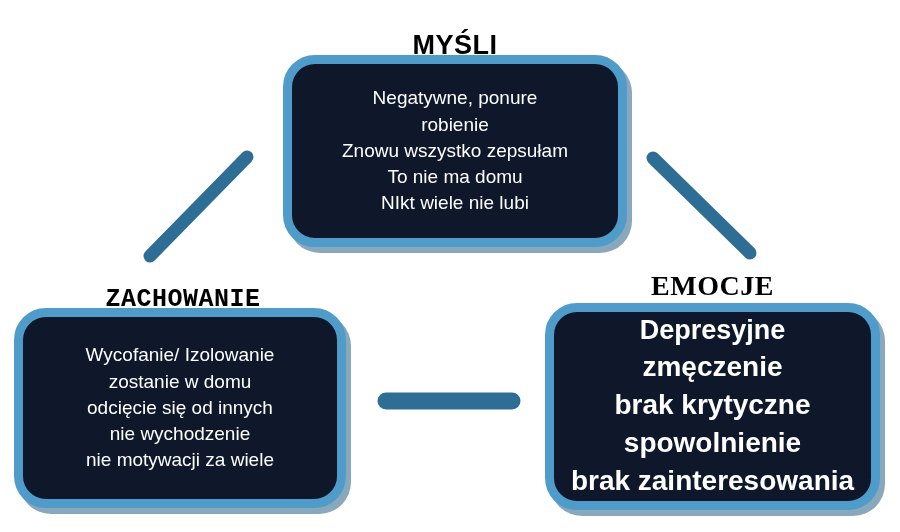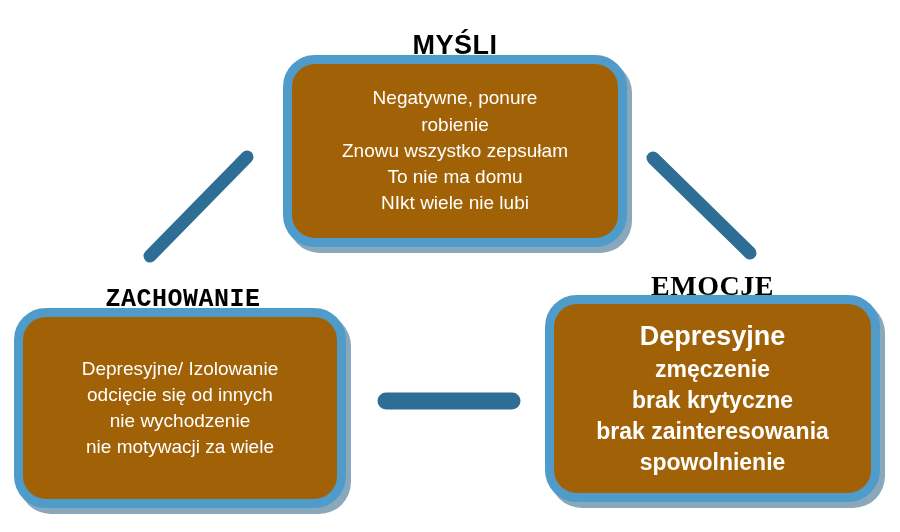--- a/index.html
+++ b/index.html
@@ -30,42 +30,42 @@
     color: #000000;
     letter-spacing: 0.5px;
     margin-top: 20px;
   }
   .label-thoughts  { left: 283px; top: 10px;  width: 344px; font-size: 27px; }
   .label-behavior  { left: 18px;  top: 265px; width: 330px; font-size: 25px; font-family: Liberation Mono, monospace; }
   .label-emotions  { left: 545px; top: 250px; width: 335px; font-size: 28px; font-family: Liberation Serif, serif; }
   .box {
     position: absolute;
     box-sizing: border-box;
-    background: #a16207;
+    background: #0f172a;
     border: 9px solid #4f9ccb;
     border-radius: 32px;
     box-shadow: 5px 6px 0 rgba(40, 96, 131, 0.55);
     display: flex;
     flex-direction: column;
     justify-content: center;
     align-items: center;
     color: #ffffff;
     text-align: center;
   }
   .box-thoughts { left: 283px; top: 55px;  width: 344px; height: 192px; }
   .box-behavior { left: 14px;  top: 308px; width: 332px; height: 200px; }
-  .box-emotions { left: 545px; top: 295px; width: 335px; height: 207px; }
+  .box-emotions { left: 545px; top: 303px; width: 335px; height: 207px; }
   .box .line {
     font-size: 19px;
     line-height: 1.38;
     white-space: nowrap;
   }
   .box-emotions .line {
     font-weight: bold;
-    font-size: 23px;
+    font-size: 28px;
     line-height: 1.35;
   }
   .box-emotions .line.big {
     font-size: 27px;
     line-height: 1.3;
   }
 </style>
 </head>
 <body>
 
@@ -81,28 +81,29 @@
   <div class="box box-thoughts">
     <div class="line">Negatywne, ponure</div>
     <div class="line">robienie</div>
     <div class="line">Znowu wszystko zepsułam</div>
     <div class="line">To nie ma domu</div>
     <div class="line">NIkt wiele nie lubi</div>
   </div>
 
   <div class="node-label label-behavior">ZACHOWANIE</div>
   <div class="box box-behavior">
-    <div class="line">Depresyjne/ Izolowanie</div>
+    <div class="line">Wycofanie/ Izolowanie</div>
+    <div class="line">zostanie w domu</div>
     <div class="line">odcięcie się od innych</div>
     <div class="line">nie wychodzenie</div>
     <div class="line">nie motywacji za wiele</div>
   </div>
 
   <div class="node-label label-emotions">EMOCJE</div>
   <div class="box box-emotions">
     <div class="line big">Depresyjne</div>
     <div class="line">zmęczenie</div>
     <div class="line">brak krytyczne</div>
+    <div class="line">spowolnienie</div>
     <div class="line">brak zainteresowania</div>
-    <div class="line">spowolnienie</div>
   </div>
 
 </div>
 
 </body></html>

